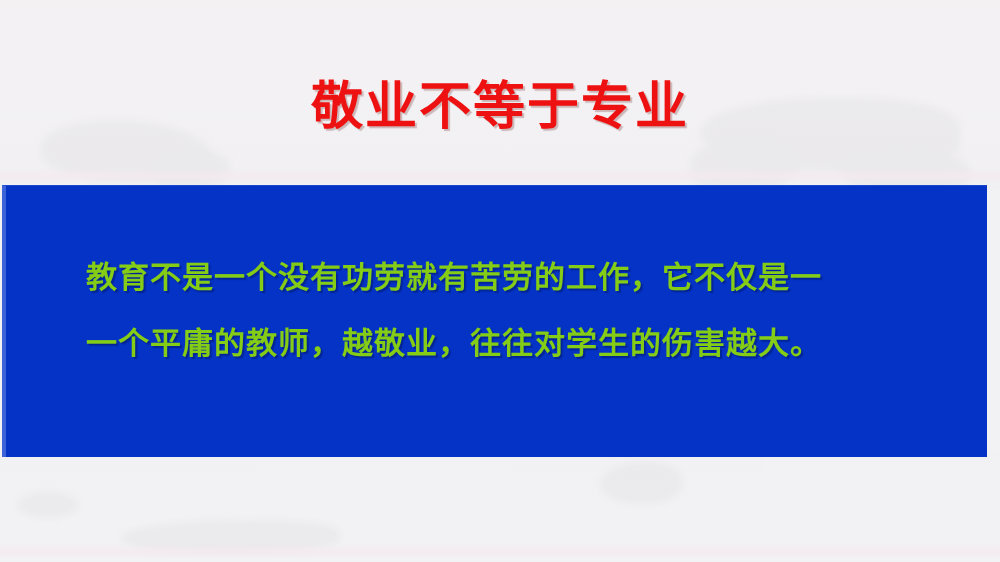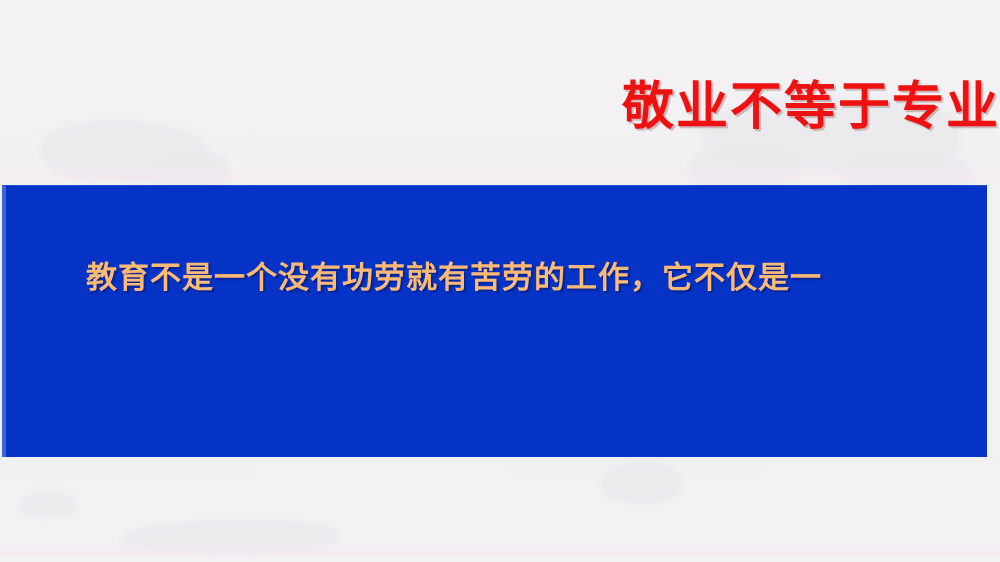--- a/index.html
+++ b/index.html
@@ -56,21 +56,21 @@
 
   
   #title-area {
     position: absolute;
     left: 0;
     top: 66px;
     width: 1000px;
     height: 80px;
     display: flex;
     align-items: center;
-    justify-content: flex-end;
+    justify-content: center;
   }
   #slide-title {
     font-family: "Liberation Sans", "DejaVu Sans", sans-serif;
     font-size: 52px;
     font-weight: bold;
     color: #ee1111;
     letter-spacing: 2px;
     line-height: 1;
     white-space: nowrap;
     text-shadow: 2px 2px 1px rgba(120, 60, 60, 0.32);
@@ -90,21 +90,21 @@
   }
 
   #body-text {
     position: absolute;
     left: 8px;
     top: 66px;
     width: 960px;
   }
   .body-line {
     font-family: "Liberation Sans", "DejaVu Sans", sans-serif;
-    color: #fdba74;
+    color: #84cc16;
     font-weight: bold;
     font-size: 31px;
     line-height: 52px;
     letter-spacing: 1px;
     white-space: nowrap;
     text-shadow: 2px 2px 1px rgba(0, 20, 90, 0.45);
   }
   .indent {
     padding-left: 72px;
   }
@@ -138,17 +138,18 @@
     <div id="slide-title">敬业不等于专业</div>
   </div>
 
   <div id="body-panel">
     <div id="body-text">
 
       <div class="body-line indent">教育不是一个没有功劳就有苦劳的工作，它不仅是一</div>
 
       <div class="para-gap"></div>
 
+      <div class="body-line indent">一个平庸的教师，越敬业，往往对学生的伤害越大。</div>
 
     </div>
   </div>
 
 </div>
 
 </body></html>

